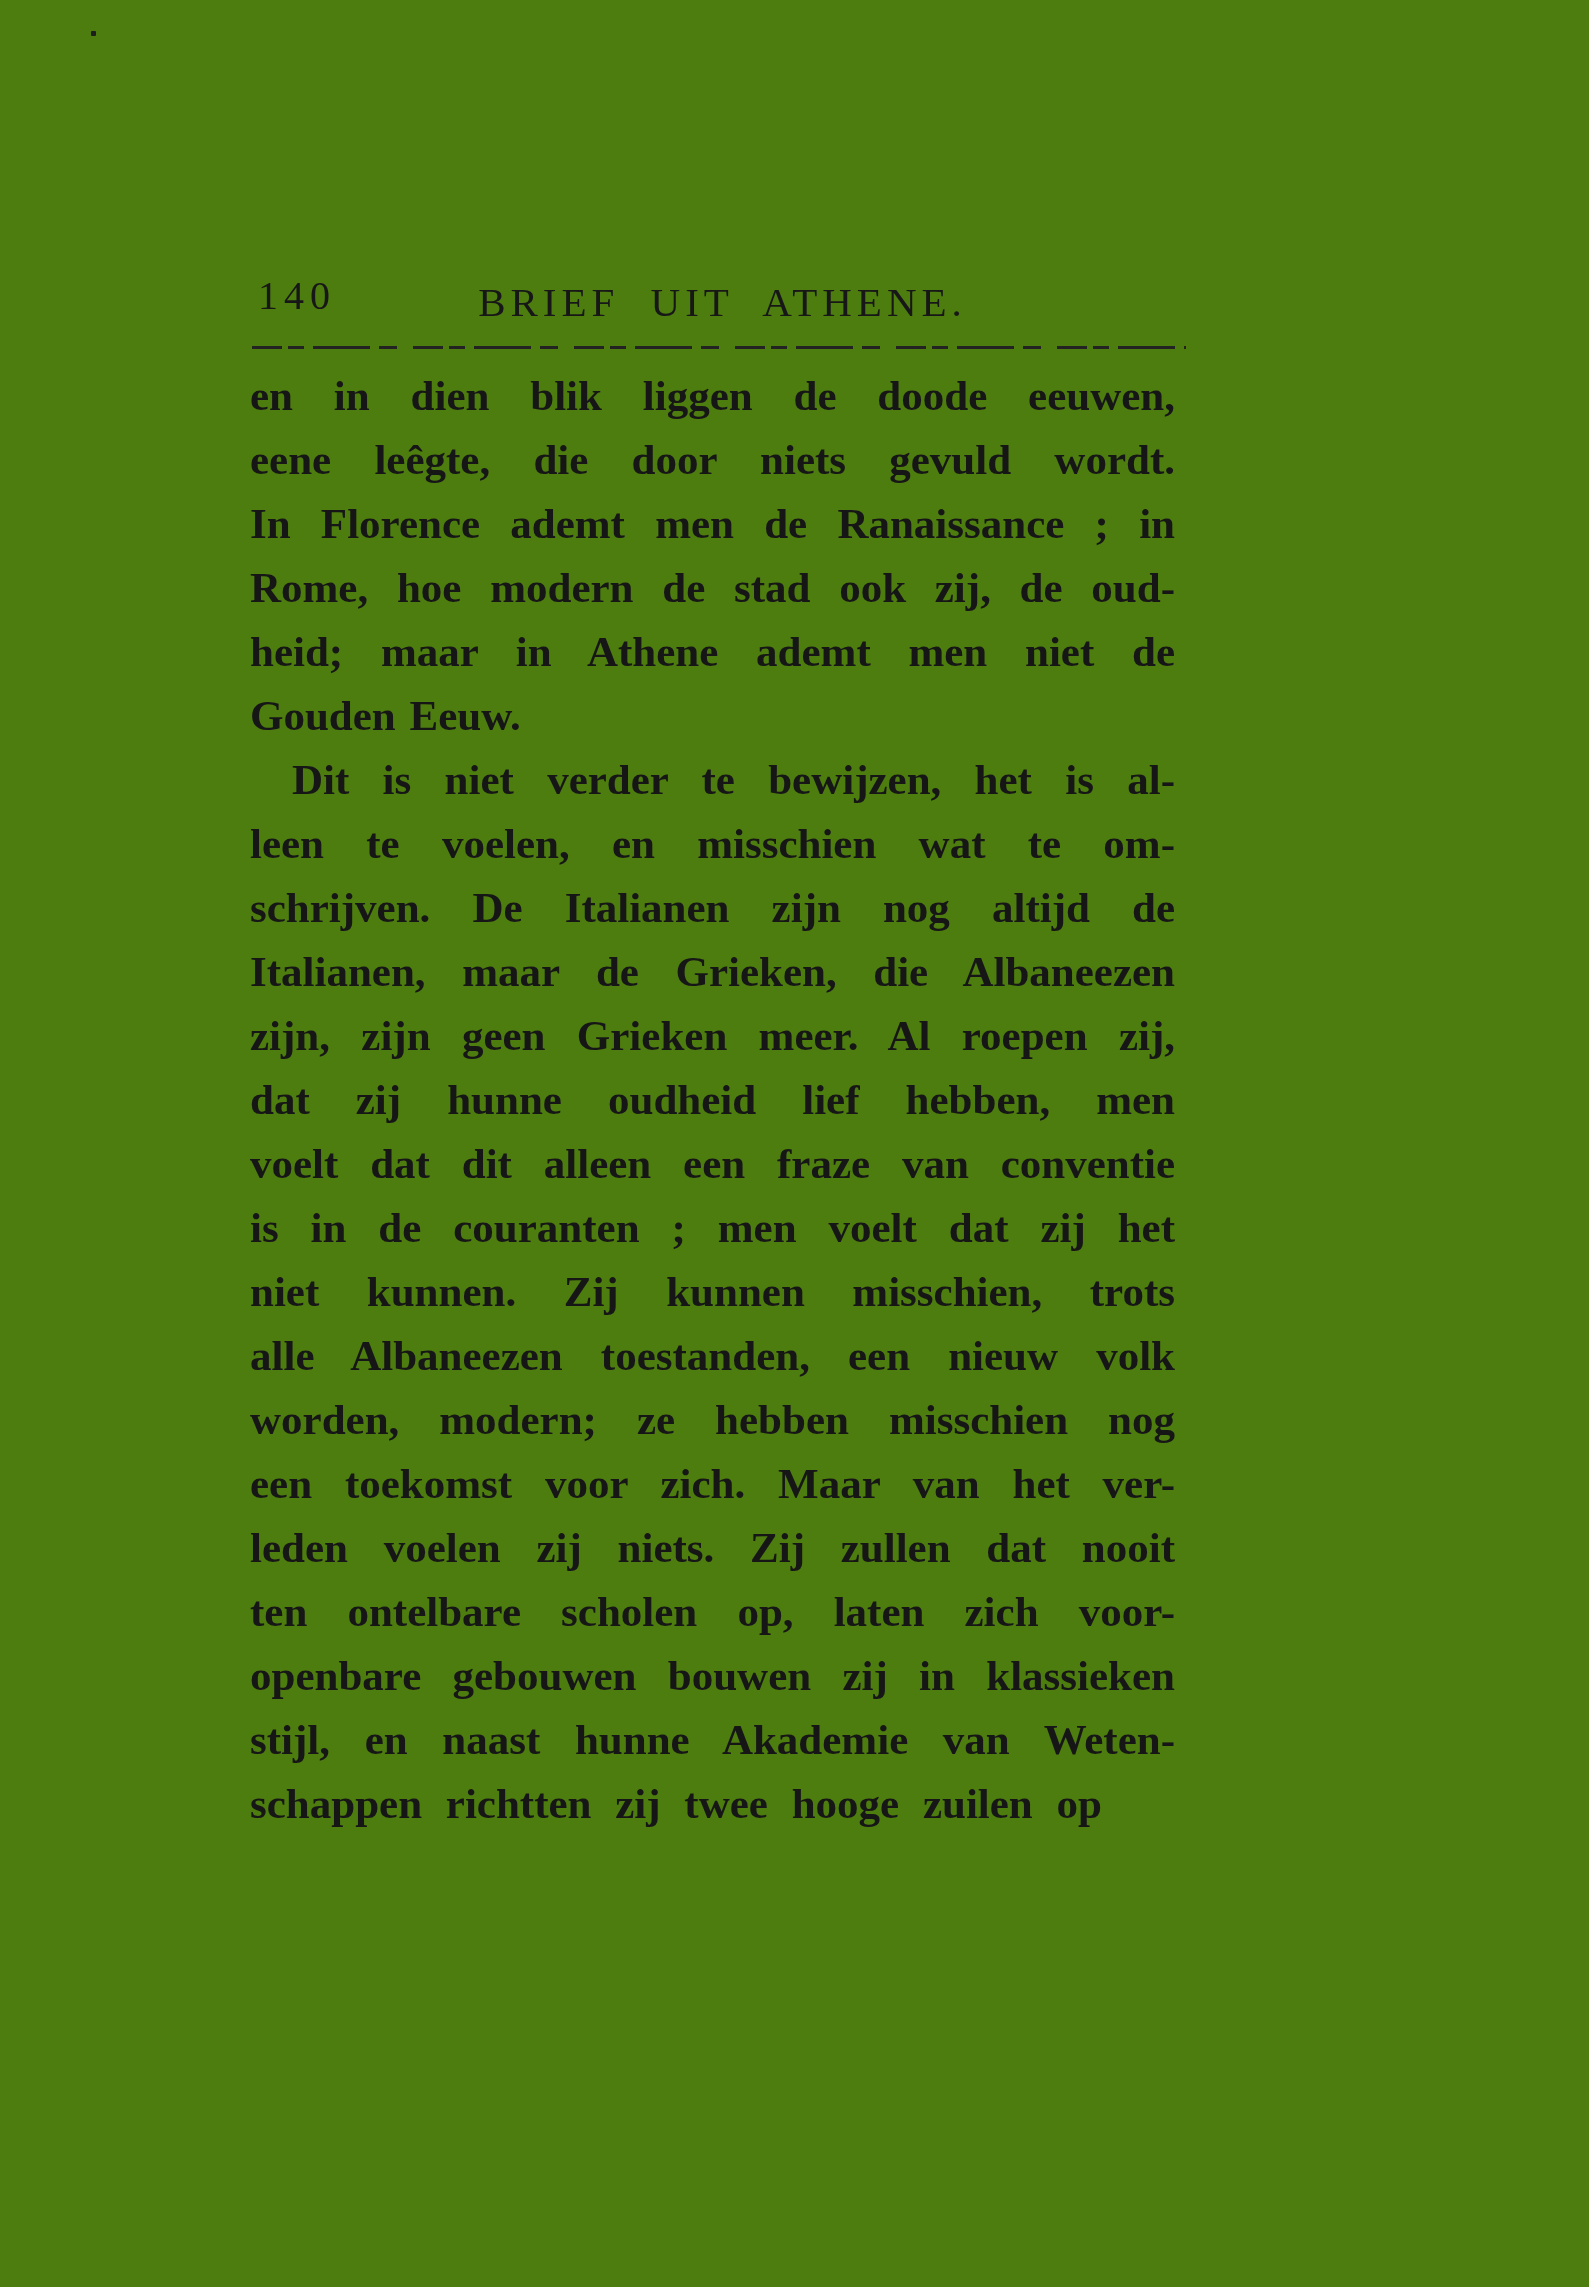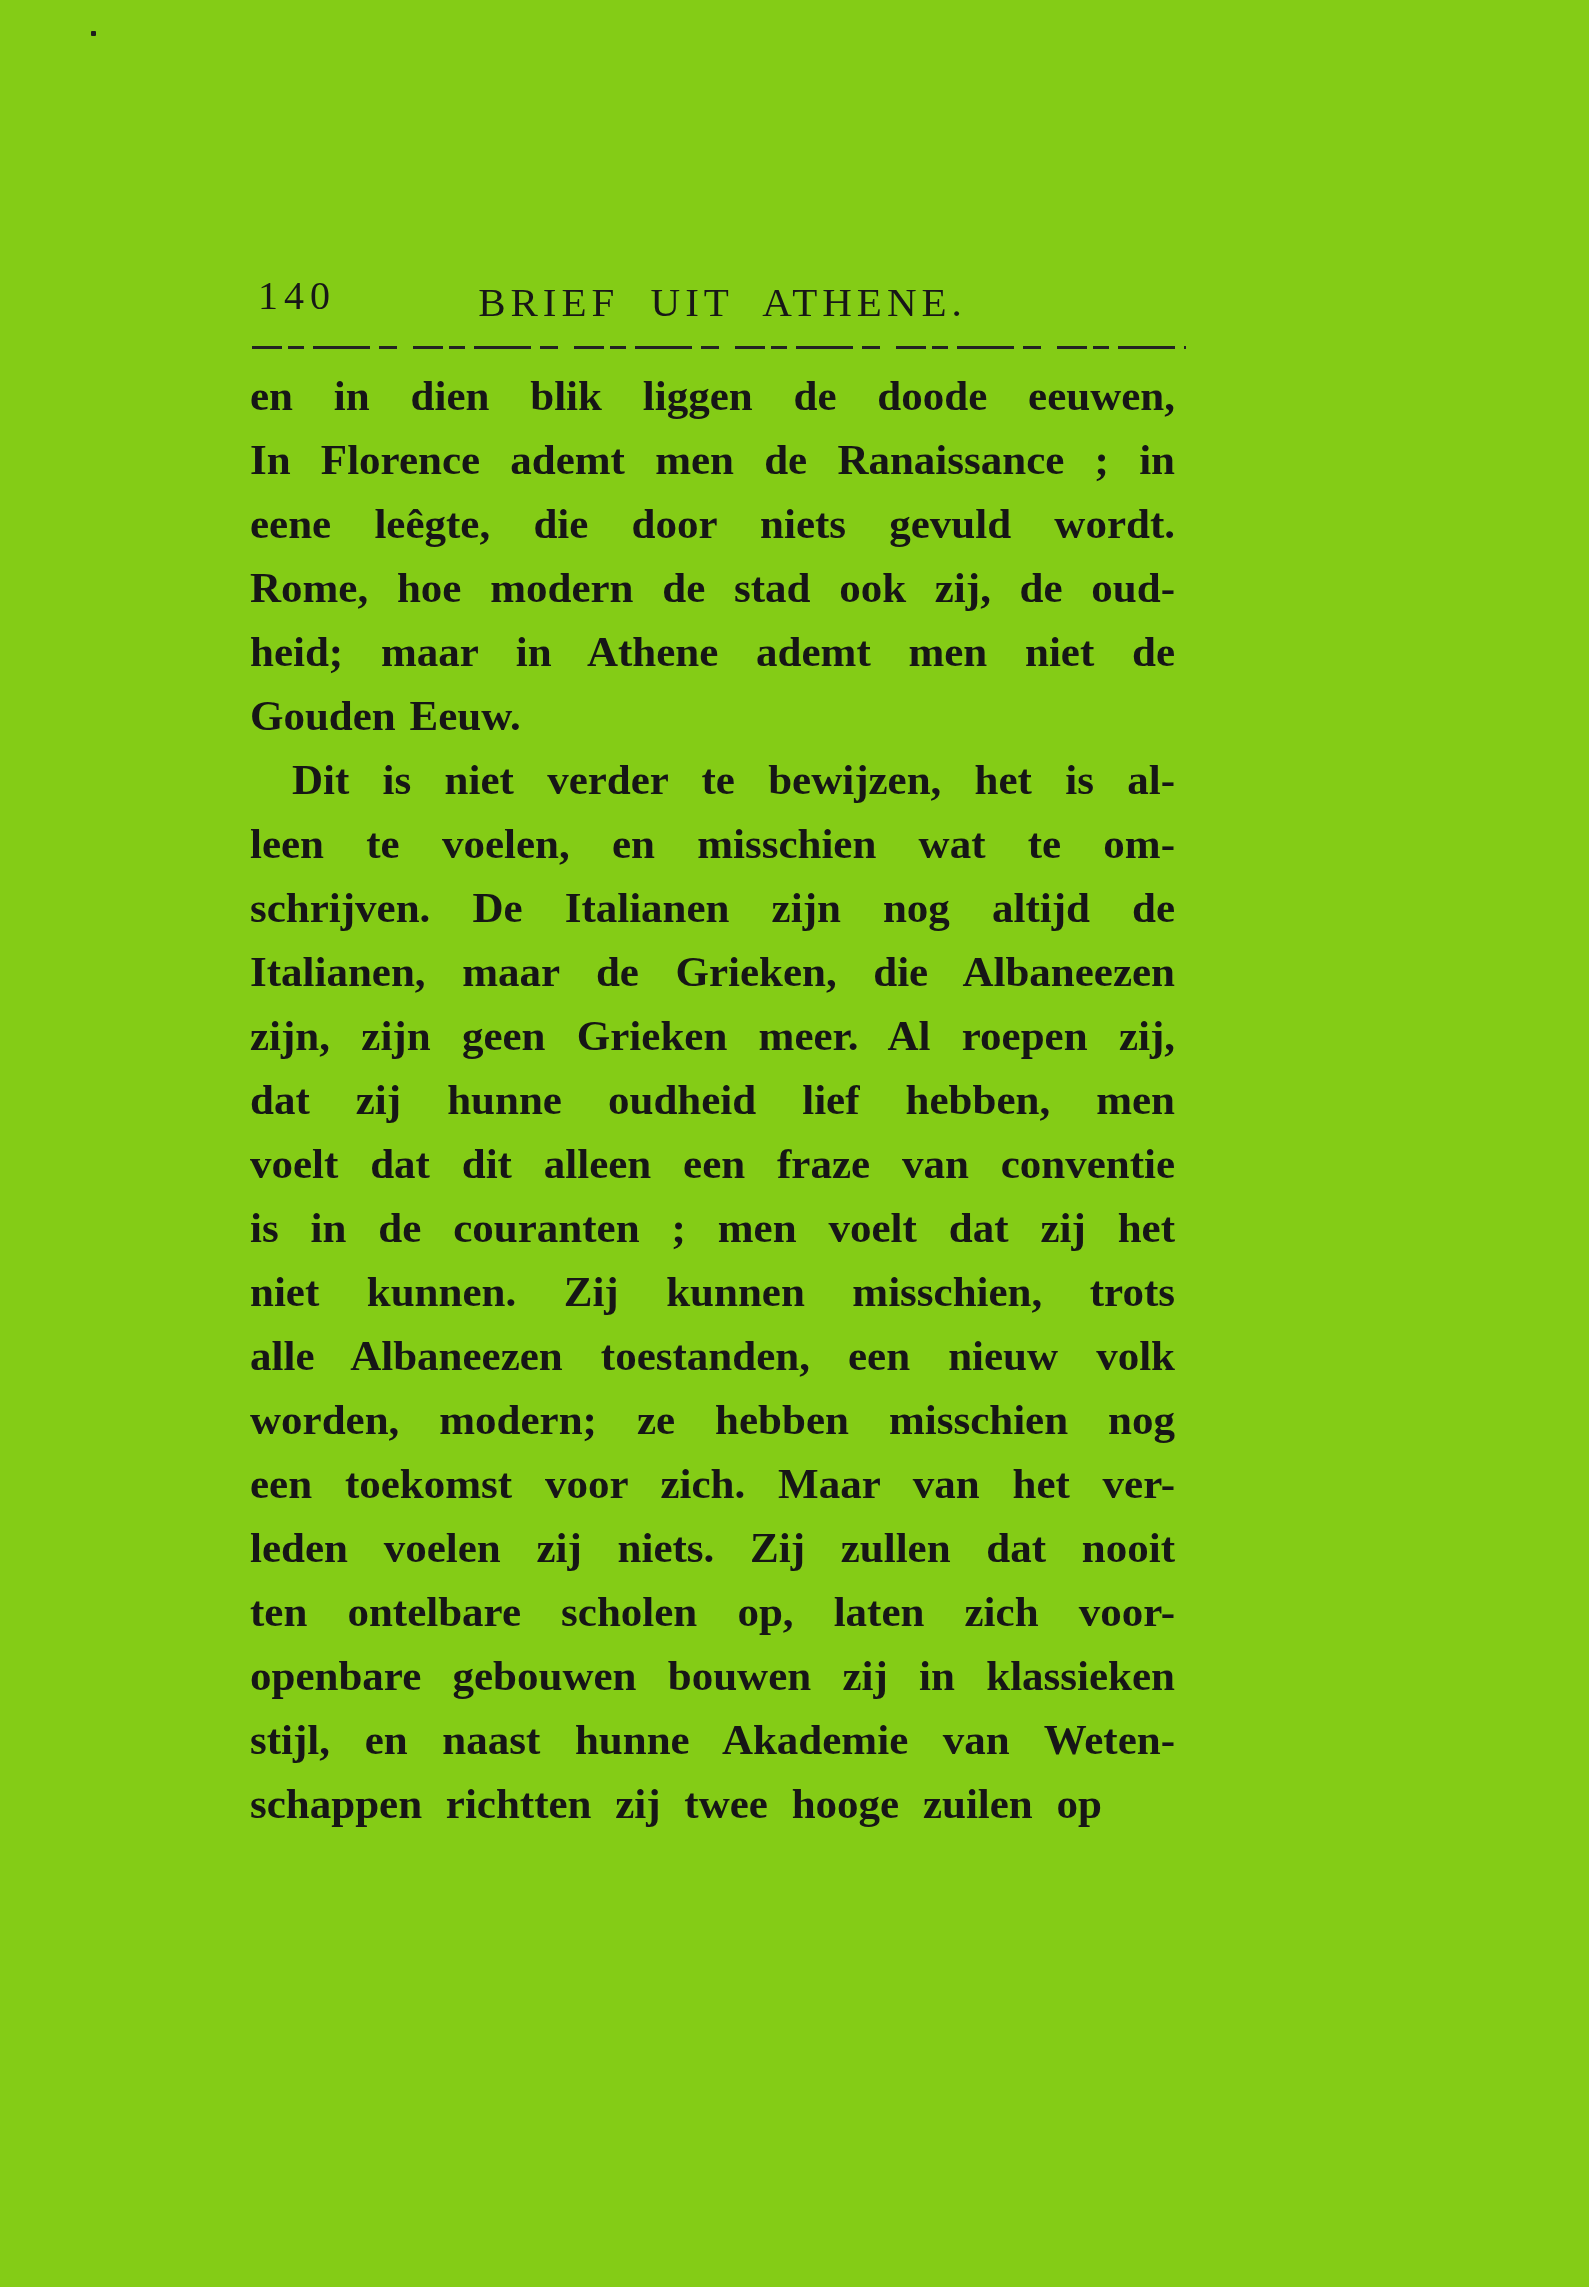--- a/index.html
+++ b/index.html
@@ -3,21 +3,21 @@
 <meta charset="utf-8">
 <style>
   html, body { margin:0; padding:0; background:#ffffff; }
   body {
     width:1589px; height:2287px;
     font-family:"Liberation Serif","DejaVu Serif",serif;
     color:#141414;
   }
   .page {
     position:relative; width:1589px; height:2287px;
-    background:#84cc16; overflow:hidden;
+    background:#4d7c0f; overflow:hidden;
   }
   
   .speck {
     position:absolute; left:91px; top:31px; width:5px; height:5px;
     background:#1d1d1d; border-radius:1px;
   }
   .header {
     position:absolute; left:250px; top:270px; width:925px; height:46px;
   }
   .pagenum {
@@ -64,22 +64,22 @@
 
   <div class="header">
     <span class="pagenum">140</span>
     <span class="runtitle">BRIEF UIT ATHENE.</span>
   </div>
 
   <div class="rule"></div>
 
   <div class="textblock">
     <div class="line">en in dien blik liggen de doode eeuwen,</div>
+    <div class="line">eene leêgte, die door niets gevuld wordt.</div>
     <div class="line">In Florence ademt men de Ranaissance ; in</div>
-    <div class="line">eene leêgte, die door niets gevuld wordt.</div>
     <div class="line">Rome, hoe modern de stad ook zij, de oud-</div>
     <div class="line">heid; maar in Athene ademt men niet de</div>
     <div class="line para-end">Gouden Eeuw.</div>
     <div class="line indent">Dit is niet verder te bewijzen, het is al-</div>
     <div class="line">leen te voelen, en misschien wat te om-</div>
     <div class="line">schrijven. De Italianen zijn nog altijd de</div>
     <div class="line">Italianen, maar de Grieken, die Albaneezen</div>
     <div class="line">zijn, zijn geen Grieken meer. Al roepen zij,</div>
     <div class="line">dat zij hunne oudheid lief hebben, men</div>
     <div class="line">voelt dat dit alleen een fraze van conventie</div>

